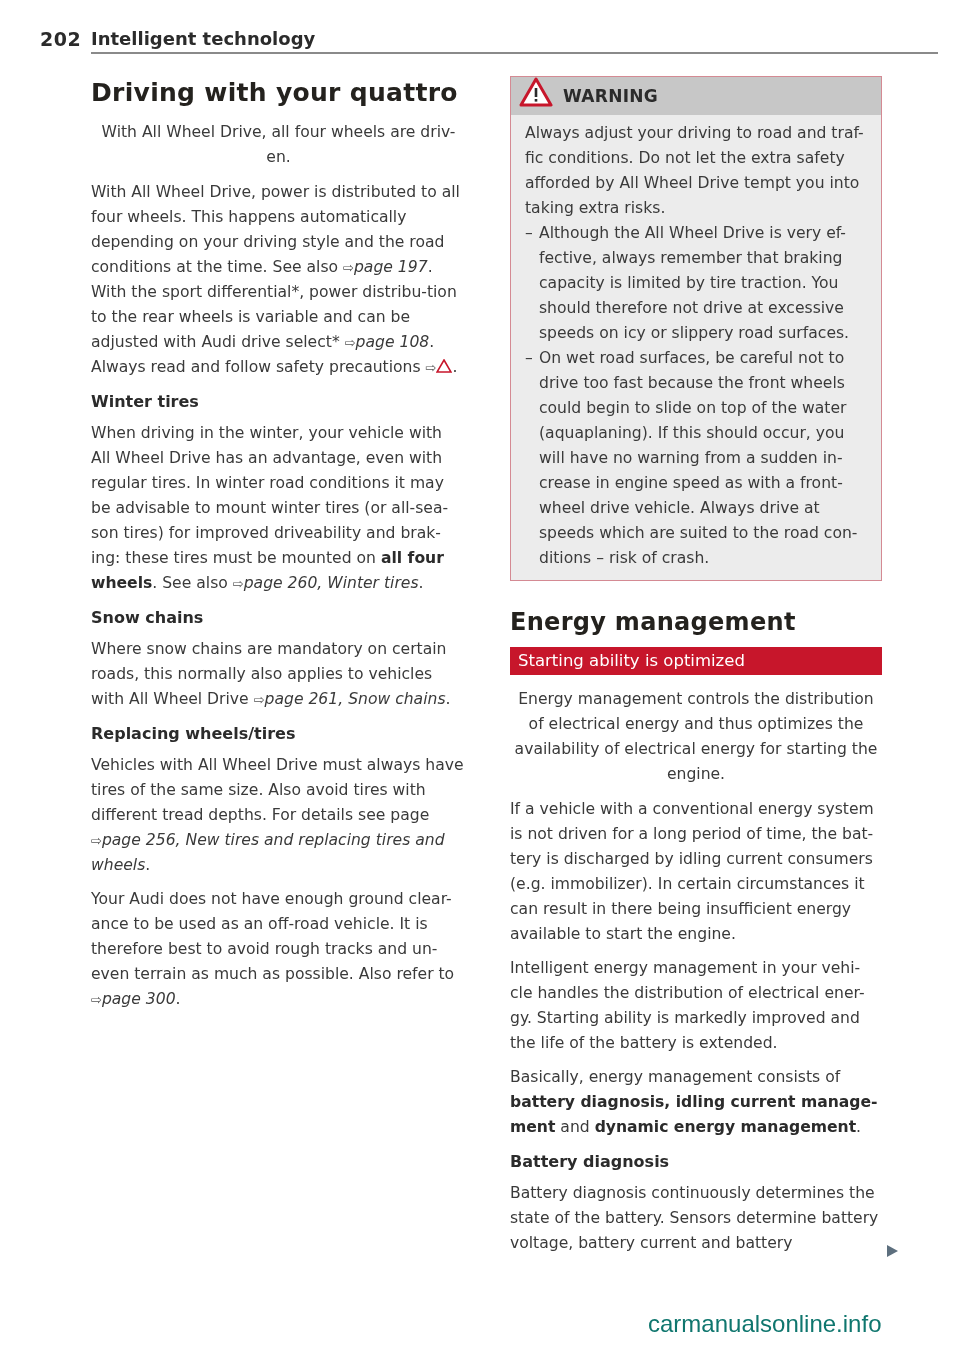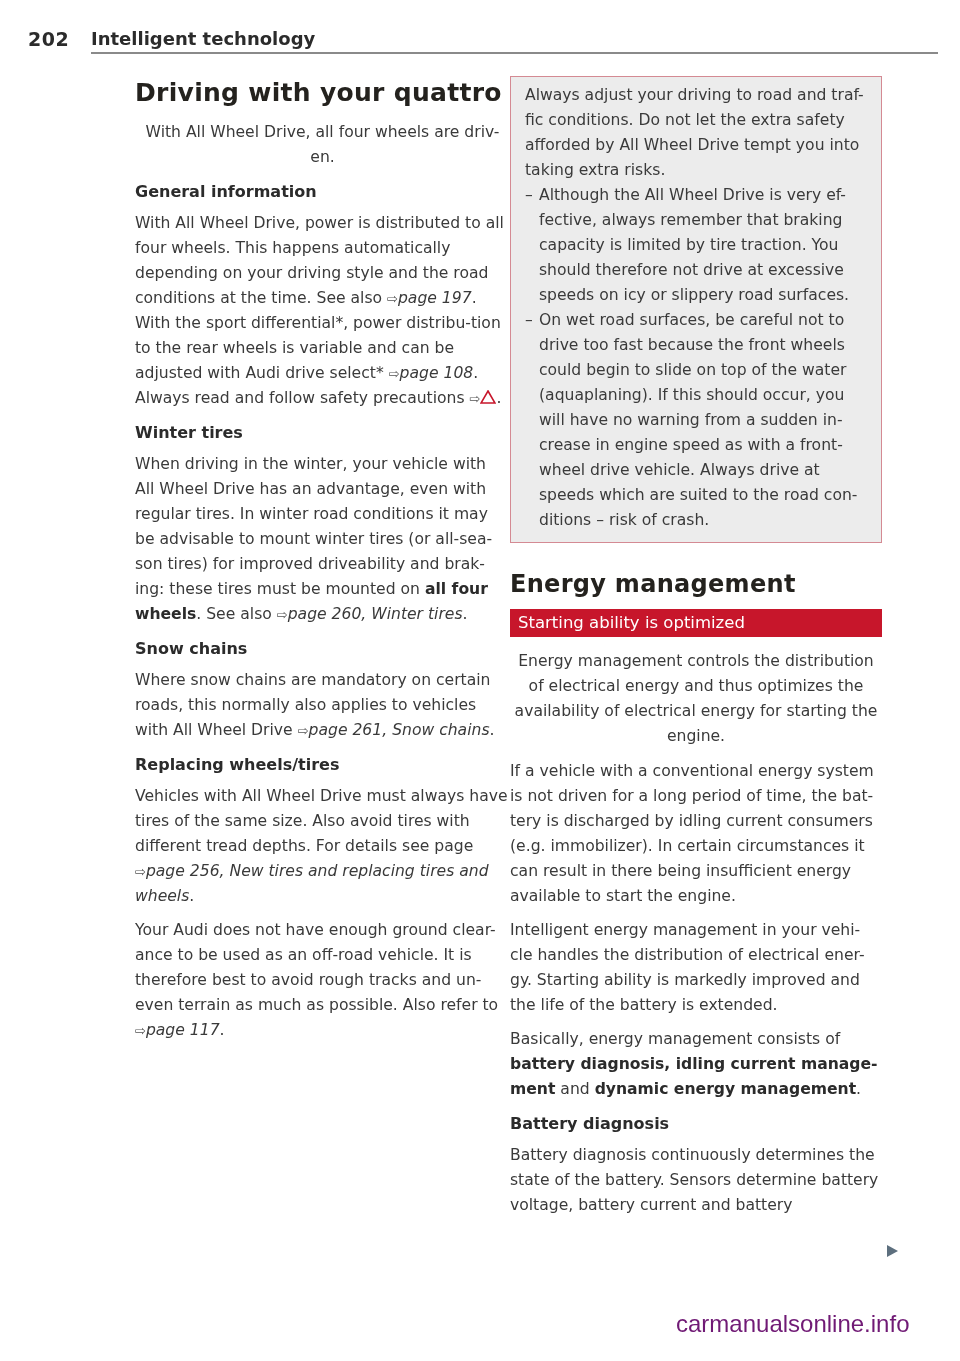--- a/index.html
+++ b/index.html
@@ -1,24 +1,24 @@
 <!DOCTYPE html>
 <html><head>
 <meta charset="utf-8">
 <style>
   html, body { margin: 0; padding: 0; background: #ffffff; }
   body { width: 960px; height: 1361px; position: relative; overflow: hidden;
          font-family: "DejaVu Sans", sans-serif; color: #3a3a3a; }
   .header { position: absolute; left: 28px; top: 24px; width: 910px; height: 30px; }
-  .page-num { position: absolute; left: 0; top: 4px; font-size: 19px; font-weight: bold; color: #2b2b2b; letter-spacing: 0.5px; }
+  .page-num { position: absolute; left: 12px; top: 4px; font-size: 19px; font-weight: bold; color: #2b2b2b; letter-spacing: 0.5px; }
   .running-title { position: absolute; left: 63px; top: 4px; font-size: 18px; font-weight: bold; color: #2b2b2b; }
   .header-rule { position: absolute; left: 63px; top: 28px; width: 847px; height: 2px; background: #8a8a8a; }
 
   .col { position: absolute; font-size: 15.6px; line-height: 25px; }
-  .col-left { left: 91px; top: 76px; width: 375px; margin-left: 44px; }
+  .col-left { left: 91px; top: 76px; width: 375px; }
   .col-right { left: 510px; top: 76px; width: 372px; }
 
   h1 { font-family: "DejaVu Sans", sans-serif; font-size: 25px; line-height: 34px; font-weight: bold;
        color: #24221e; margin: 0 0 10px 0; letter-spacing: 0.3px; }
   .intro { margin: 0 0 10px 0; text-align: center; }
   h3 { font-size: 16px; font-weight: bold; color: #2b2b2b; margin: 10px 0 7px 0; line-height: 24px; }
   p { margin: 0 0 9px 0; }
   .ref { font-style: italic; }
   .arrow { font-style: normal; font-size: 13px; color: #555; }
   b { color: #2b2b2b; }
@@ -31,55 +31,64 @@
   .warning-body { padding: 6px 14px 9px 14px; }
   .warning-body p { margin: 0; }
   .dash-item { display: flex; }
   .dash { width: 14px; flex: none; }
 
   .h1-energy { font-size: 24px; margin: 0 0 8px 0; }
   .red-bar { background: #c7162b; color: #ffffff; font-weight: normal; font-size: 16.5px;
              height: 28px; line-height: 28px; padding-left: 8px; margin-bottom: 12px; }
   .next-tri { position: absolute; left: 887px; top: 1245px; width: 0; height: 0;
               border-left: 11px solid #5d6f7e; border-top: 6px solid transparent; border-bottom: 6px solid transparent; }
-  .watermark { position: absolute; left: 676px; top: 1310px; font-family: "Liberation Sans", sans-serif;
-               font-size: 24px; color: #701a75; }
+  .watermark { position: absolute; left: 648px; top: 1310px; font-family: "Liberation Sans", sans-serif;
+               font-size: 24px; color: #0f766e; }
 </style>
 </head>
 <body>
 
 <div class="header">
   <span class="page-num">202</span>
   <span class="running-title">Intelligent technology</span>
   <div class="header-rule"></div>
 </div>
 
 <div class="col col-left">
   <h1>Driving with your quattro</h1>
   <p class="intro">With All Wheel Drive, all four wheels are driv-en.</p>
 
-  <h3>General information</h3>
   <p><span>With All Wheel Drive, power is distributed to all four wheels. This happens automatically depending on your driving style and the road conditions at the time. See also </span><span class="arrow">⇨</span><span class="ref">page 197</span><span>. With the sport differential*, power distribu-tion to the rear wheels is variable and can be adjusted with Audi drive select* </span><span class="arrow">⇨</span><span class="ref">page 108</span><span>. Always read and follow safety precautions </span><span class="arrow">⇨</span><span class="warn-inline"><svg viewBox="0 0 16 14" width="16" height="14">
           <polygon points="8,1 15,13 1,13" fill="#fff" stroke="#c7162b" stroke-width="1.6"></polygon>
         </svg></span><span>.</span></p>
 
   <h3>Winter tires</h3>
   <p><span>When driving in the winter, your vehicle with All Wheel Drive has an advantage, even with regular tires. In winter road conditions it may be advisable to mount winter tires (or all-sea-son tires) for improved driveability and brak-ing: these tires must be mounted on </span><b>all four wheels</b><span>. See also </span><span class="arrow">⇨</span><span class="ref">page 260, Winter tires</span><span>.</span></p>
 
   <h3>Snow chains</h3>
   <p><span>Where snow chains are mandatory on certain roads, this normally also applies to vehicles with All Wheel Drive </span><span class="arrow">⇨</span><span class="ref">page 261, Snow chains</span><span>.</span></p>
 
   <h3>Replacing wheels/tires</h3>
   <p><span>Vehicles with All Wheel Drive must always have tires of the same size. Also avoid tires with different tread depths. For details see page </span><span class="arrow">⇨</span><span class="ref">page 256, New tires and replacing tires and wheels</span><span>.</span></p>
 
-  <p><span>Your Audi does not have enough ground clear-ance to be used as an off-road vehicle. It is therefore best to avoid rough tracks and un-even terrain as much as possible. Also refer to </span><span class="arrow">⇨</span><span class="ref">page 117</span><span>.</span></p>
+  <p><span>Your Audi does not have enough ground clear-ance to be used as an off-road vehicle. It is therefore best to avoid rough tracks and un-even terrain as much as possible. Also refer to </span><span class="arrow">⇨</span><span class="ref">page 300</span><span>.</span></p>
 </div>
 
 <div class="col col-right">
   <div class="warning-box">
+    <div class="warning-head">
+      <span>
+        <svg viewBox="0 0 34 30">
+            <polygon points="17,2 32,28 2,28" fill="#ffffff" stroke="#c7162b" stroke-width="3" stroke-linejoin="round"></polygon>
+            <rect x="15.7" y="11" width="2.6" height="9" fill="#2b2b2b"></rect>
+            <rect x="15.7" y="22" width="2.6" height="2.6" fill="#2b2b2b"></rect>
+          </svg>
+      </span>
+      <span class="warning-title">WARNING</span>
+    </div>
     <div class="warning-body">
       <p>Always adjust your driving to road and traf-fic conditions. Do not let the extra safety afforded by All Wheel Drive tempt you into taking extra risks.</p>
       <div class="dash-item">
         <span class="dash">–</span>
         <span>Although the All Wheel Drive is very ef-fective, always remember that braking capacity is limited by tire traction. You should therefore not drive at excessive speeds on icy or slippery road surfaces.</span>
       </div>
       <div class="dash-item">
         <span class="dash">–</span>
         <span>On wet road surfaces, be careful not to drive too fast because the front wheels could begin to slide on top of the water (aquaplaning). If this should occur, you will have no warning from a sudden in-crease in engine speed as with a front-wheel drive vehicle. Always drive at speeds which are suited to the road con-ditions – risk of crash.</span>
       </div>

